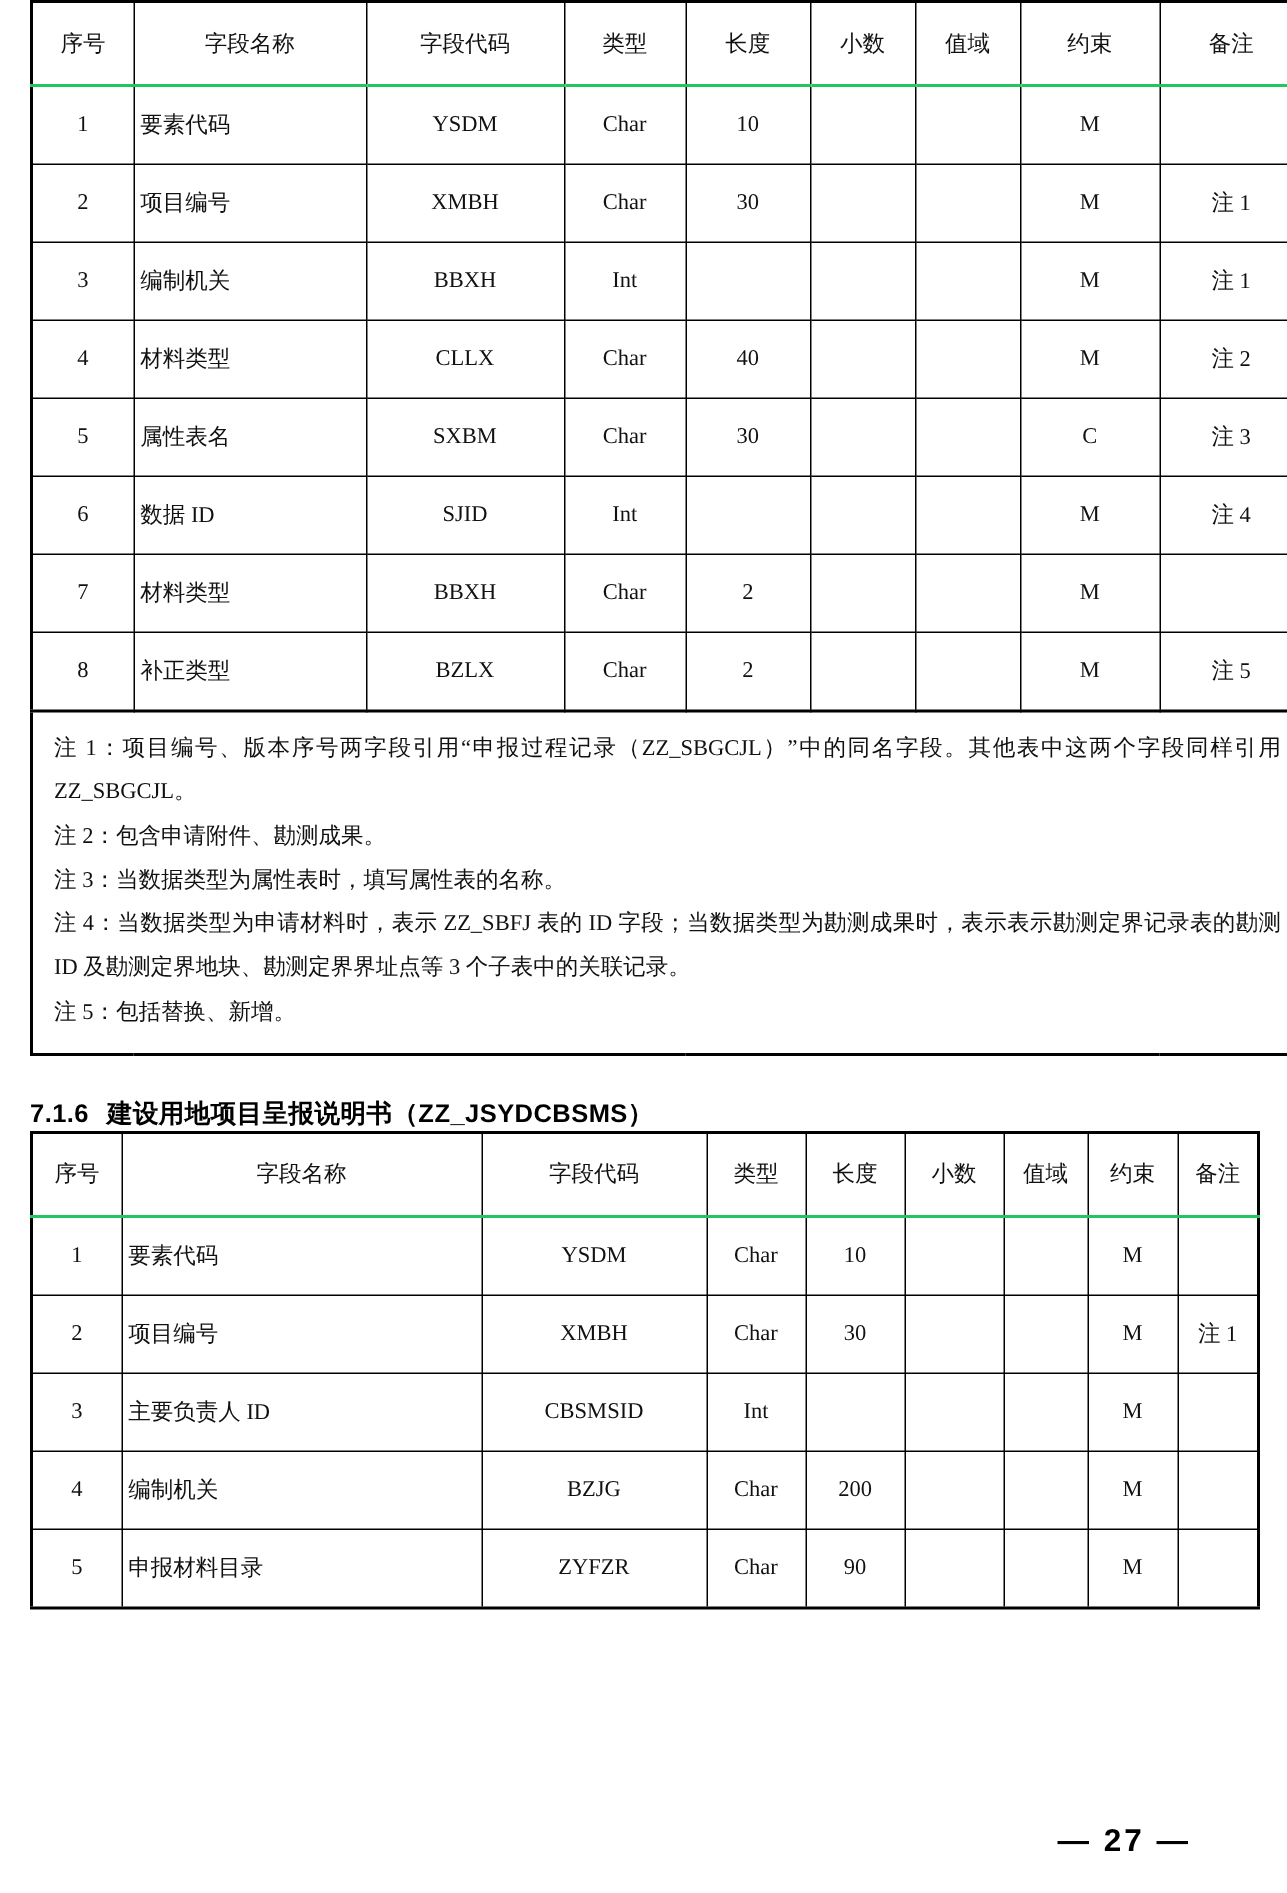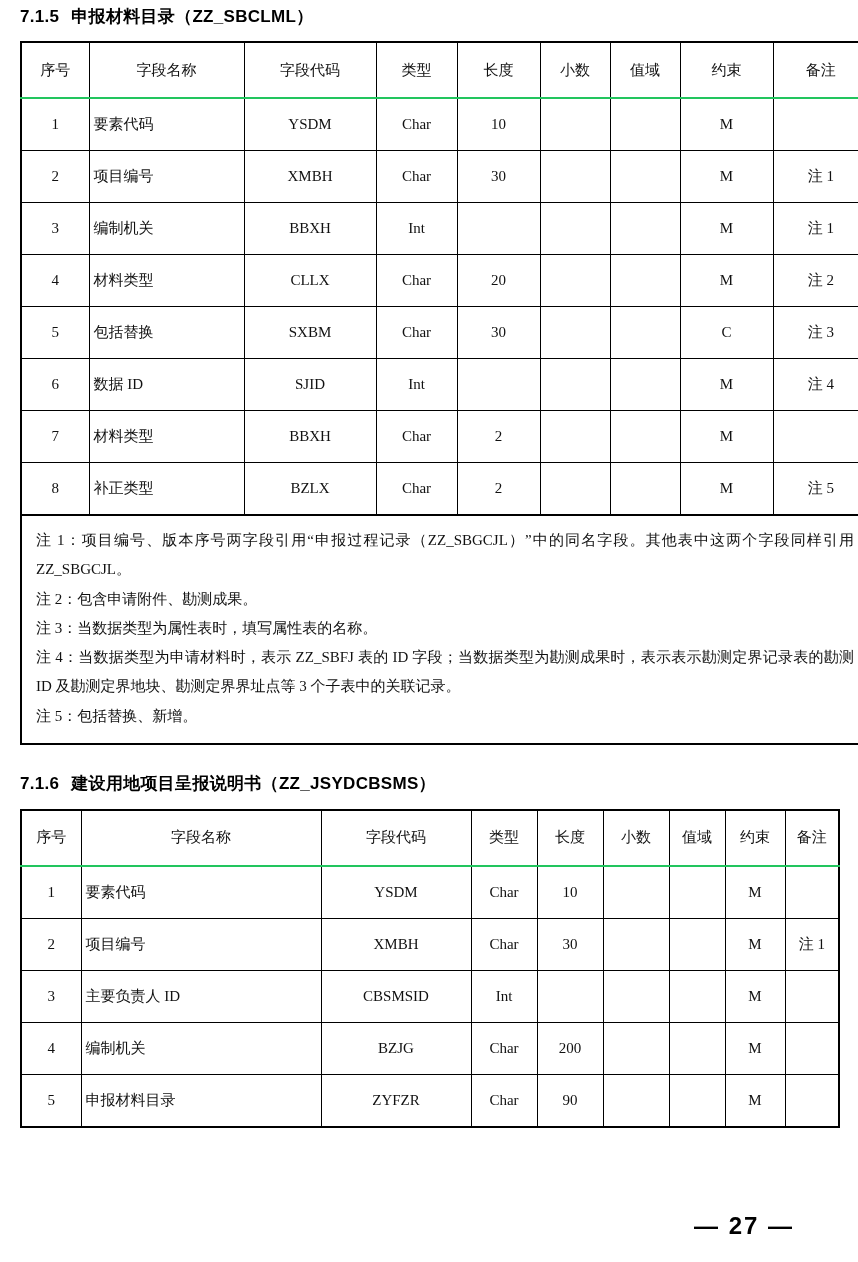--- a/index.html
+++ b/index.html
@@ -33,21 +33,21 @@
   }
   .section-heading .num {
     font-family: "Liberation Sans", "DejaVu Sans", sans-serif;
     font-weight: bold;
     margin-right: 12px;
   }
   .section-heading .title {
     font-weight: bold;
   }
   #heading-1 { padding-top: 5px; padding-bottom: 13px; }
-  #heading-2 { padding-top: 27px; padding-bottom: 14px; }
+  #heading-2 { padding-top: 27px; }
 
   
   table.spec-table {
     border-collapse: collapse;
     table-layout: fixed;
     width: 818px;
     border: 2px solid #000;
   }
   table.spec-table td,
   table.spec-table th {
@@ -112,33 +112,30 @@
 
   
   .page-footer {
     position: absolute;
     left: 16px;
     right: 0;
     bottom: 22px;
     text-align: right;
     padding-right: 64px;
     font-family: "Liberation Sans", "DejaVu Sans", sans-serif;
-    font-size: 24px;
+    font-size: 21px;
     font-weight: bold;
     letter-spacing: 2px;
   }
 </style>
 </head>
 <body>
 
 <div class="page">
 
-  <div class="section-heading" id="heading-1">
-    <span class="num">7.1.5</span><span class="title">申报材料目录（ZZ_SBCLML）</span>
-  </div>
 
   <table class="spec-table" id="table-sbclml">
     <colgroup>
       <col class="c0">
         <col class="c1">
         <col class="c2">
         <col class="c3">
         <col class="c4">
       <col class="c5">
         <col class="c6">
@@ -190,29 +187,29 @@
         <td></td>
         <td></td>
         <td>M</td>
         <td>注 1</td>
       </tr>
       <tr>
         <td>4</td>
         <td class="name-cell">材料类型</td>
         <td>CLLX</td>
         <td>Char</td>
-        <td>20</td>
+        <td>40</td>
         <td></td>
         <td></td>
         <td>M</td>
         <td>注 2</td>
       </tr>
       <tr>
         <td>5</td>
-        <td class="name-cell">包括替换</td>
+        <td class="name-cell">属性表名</td>
         <td>SXBM</td>
         <td>Char</td>
         <td>30</td>
         <td></td>
         <td></td>
         <td>C</td>
         <td>注 3</td>
       </tr>
       <tr>
         <td>6</td>

